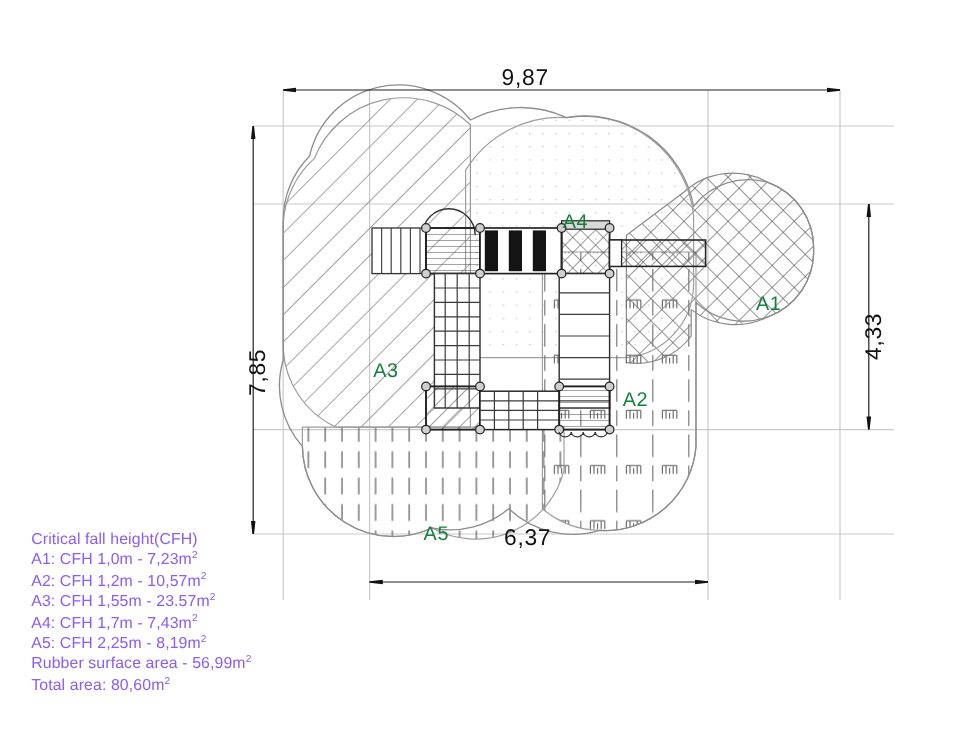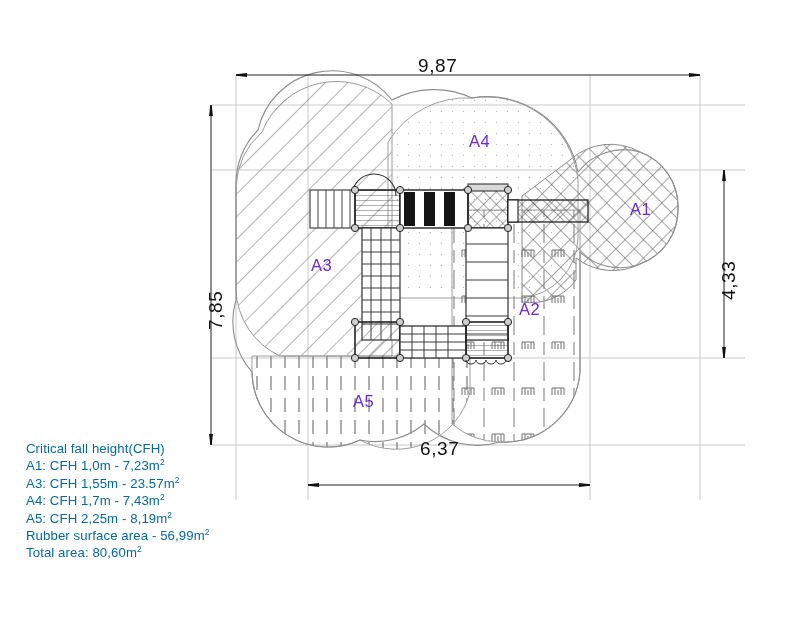--- a/index.html
+++ b/index.html
@@ -13,40 +13,41 @@
     position:relative;
   }
   #stage{position:absolute;left:0;top:0;width:800px;height:513px;}
   svg.drawing{position:absolute;left:0;top:0;width:800px;height:618px;}
   .legend{
     position:absolute;
     left:26px;
     top:440px;
     font-size:13.2px;
     line-height:17.4px;
-    color:#0369a1;
+    color:#8b5cf6;
     letter-spacing:0.1px;
     white-space:nowrap;
   }
   .legend .row{height:17.4px;}
   .legend sup{font-size:8.4px;vertical-align:super;line-height:0;}
   .dimtext{
     position:absolute;
     font-size:19px;
     color:#111;
     letter-spacing:0.6px;
     white-space:nowrap;
   }
   .rot90{transform:rotate(-90deg);transform-origin:left top;}
   .zonelabel{
     position:absolute;
     font-size:16.5px;
-    color:#6d28d9;
+    color:#15803d;
     white-space:nowrap;
     letter-spacing:0.5px;
+    margin-top:44px;
   }
 </style>
 </head>
 <body>
 
 <div id="stage">
 
   <svg class="drawing" viewBox="0 0 800 618">
     <defs>
 
@@ -301,28 +302,29 @@
 
   <div class="dimtext" style="left:418px;top:55px;">9,87</div>
 
   <div class="dimtext rot90" style="left:205px;top:330px;">7,85</div>
 
   <div class="dimtext rot90" style="left:718px;top:300px;">4,33</div>
 
   <div class="dimtext" style="left:420px;top:438px;">6,37</div>
 
   <div class="zonelabel" style="left:630px;top:200px;">A1</div>
-  <div class="zonelabel" style="left:519px;top:300px;">A2</div>
+  <div class="zonelabel" style="left:519px;top:280px;">A2</div>
   <div class="zonelabel" style="left:311px;top:256px;">A3</div>
   <div class="zonelabel" style="left:469px;top:132px;">A4</div>
   <div class="zonelabel" style="left:353px;top:392px;text-align:right;">A5</div>
 
   <div class="legend">
     <div class="row">Critical fall height(CFH)</div>
     <div class="row"><span>A1: CFH 1,0m - 7,23m</span><sup>2</sup></div>
+    <div class="row"><span>A2: CFH 1,2m - 10,57m</span><sup>2</sup></div>
     <div class="row"><span>A3: CFH 1,55m - 23.57m</span><sup>2</sup></div>
     <div class="row"><span>A4: CFH 1,7m - 7,43m</span><sup>2</sup></div>
     <div class="row"><span>A5: CFH 2,25m - 8,19m</span><sup>2</sup></div>
     <div class="row"><span>Rubber surface area - 56,99m</span><sup>2</sup></div>
     <div class="row"><span>Total area: 80,60m</span><sup>2</sup></div>
   </div>
 
 </div>
 
 </body></html>

